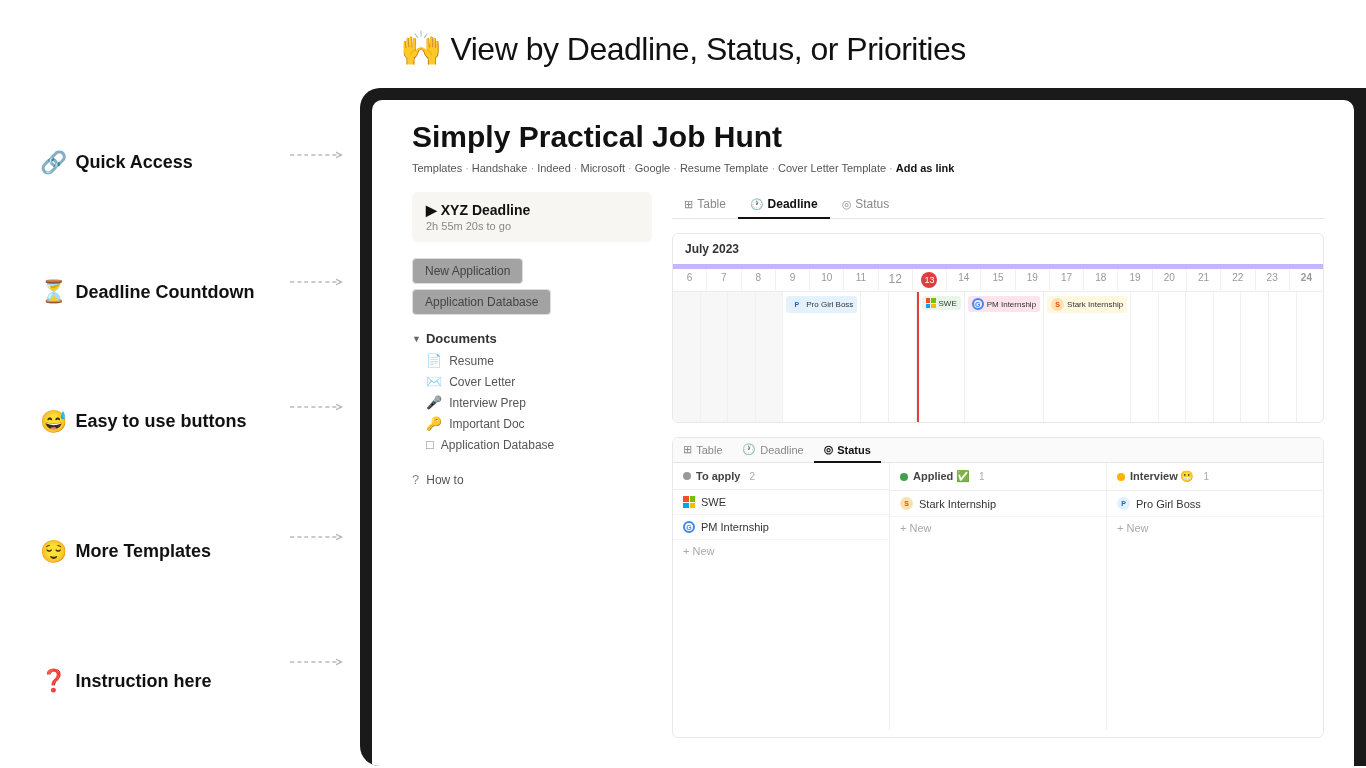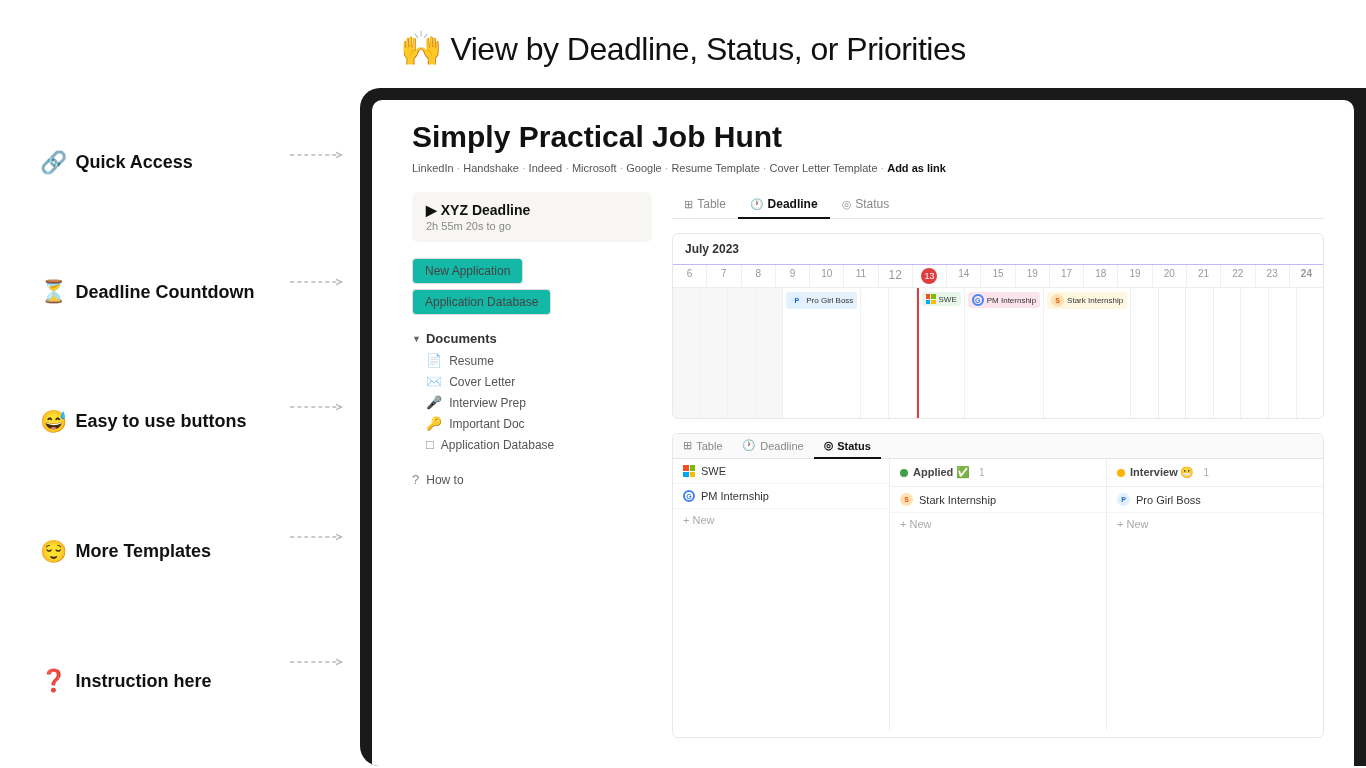--- a/index.html
+++ b/index.html
@@ -147,21 +147,21 @@
 
     
     .btn-row {
       display: flex;
       flex-direction: column;
       gap: 5px;
       margin-bottom: 10px;
     }
     .notion-btn {
       border: 1px solid #ddd;
-      background: #14b8a6;
+      background: #a3a3a3;
       border-radius: 4px;
       padding: 5px 12px;
       font-size: 12px;
       color: #444;
       cursor: pointer;
       text-align: left;
       display: inline-block;
       width: fit-content;
     }
 
@@ -246,21 +246,21 @@
       border: 1px solid #e8e8e8;
       border-radius: 6px;
       overflow: hidden;
       flex-shrink: 0;
     }
     .cal-header {
       padding: 8px 12px;
       font-size: 12px;
       font-weight: 600;
       color: #333;
-      border-bottom: 1px solid #c4b5fd;
+      border-bottom: 5px solid #c4b5fd;
     }
     .cal-day-num-wrap {
       flex: 1;
       text-align: center;
       padding: 3px 0;
       border-right: 1px solid #f0f0f0;
       font-size: 10px;
       color: #999;
     }
     .cal-body {
@@ -454,21 +454,21 @@
     </svg>
   </div>
 
   <div class="device-frame">
     <div class="device-inner">
       <div class="notion-page">
 
         <div class="page-title">Simply Practical Job Hunt</div>
 
         <div class="page-links">
-          <span class="page-link">LinkedIn</span>
+          <span class="page-link">Templates</span>
           <span class="page-link-dot"> · </span>
           <span class="page-link">Handshake</span>
           <span class="page-link-dot"> · </span>
           <span class="page-link">Indeed</span>
           <span class="page-link-dot"> · </span>
           <span class="page-link">Microsoft</span>
           <span class="page-link-dot"> · </span>
           <span class="page-link">Google</span>
           <span class="page-link-dot"> · </span>
           <span class="page-link">Resume Template</span>
@@ -641,20 +641,25 @@
                 </div>
                 <div class="view-tab active" style="font-size:11px;padding:5px 10px;border-bottom:2px solid #111;">
                   <span>◎</span>
                   <span>Status</span>
                 </div>
               </div>
 
               <div style="display:flex;flex:1;height:calc(100% - 32px);">
 
                 <div class="board-col">
+                  <div class="board-col-header">
+                    <span class="status-dot" style="background:#999;"></span>
+                    <span>To apply</span>
+                    <span class="col-count">2</span>
+                  </div>
                   <div class="board-card">
                     <span style="display:inline-grid;grid-template-columns:1fr 1fr;gap:1px;width:12px;height:12px;flex-shrink:0;">
                       <span style="background:#f25022;"></span>
                         <span style="background:#7fba00;"></span>
                       <span style="background:#00a4ef;"></span>
                         <span style="background:#ffb900;"></span>
                     </span>
                     <span>SWE</span>
                   </div>
                   <div class="board-card">

